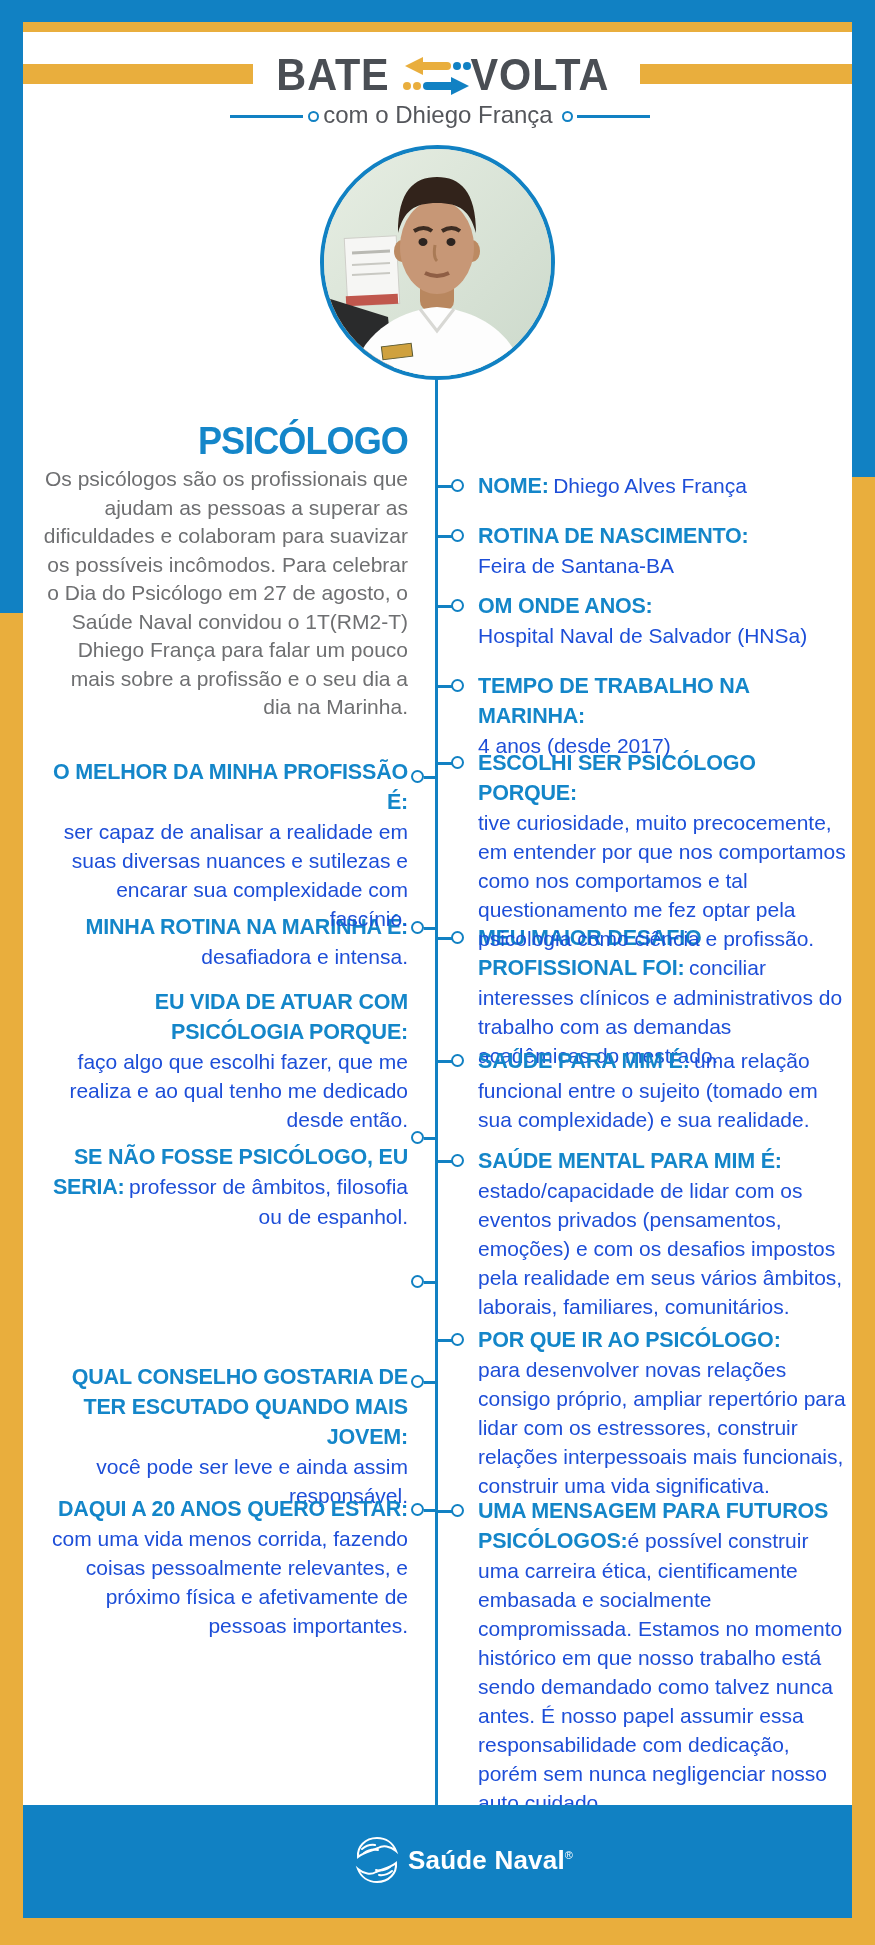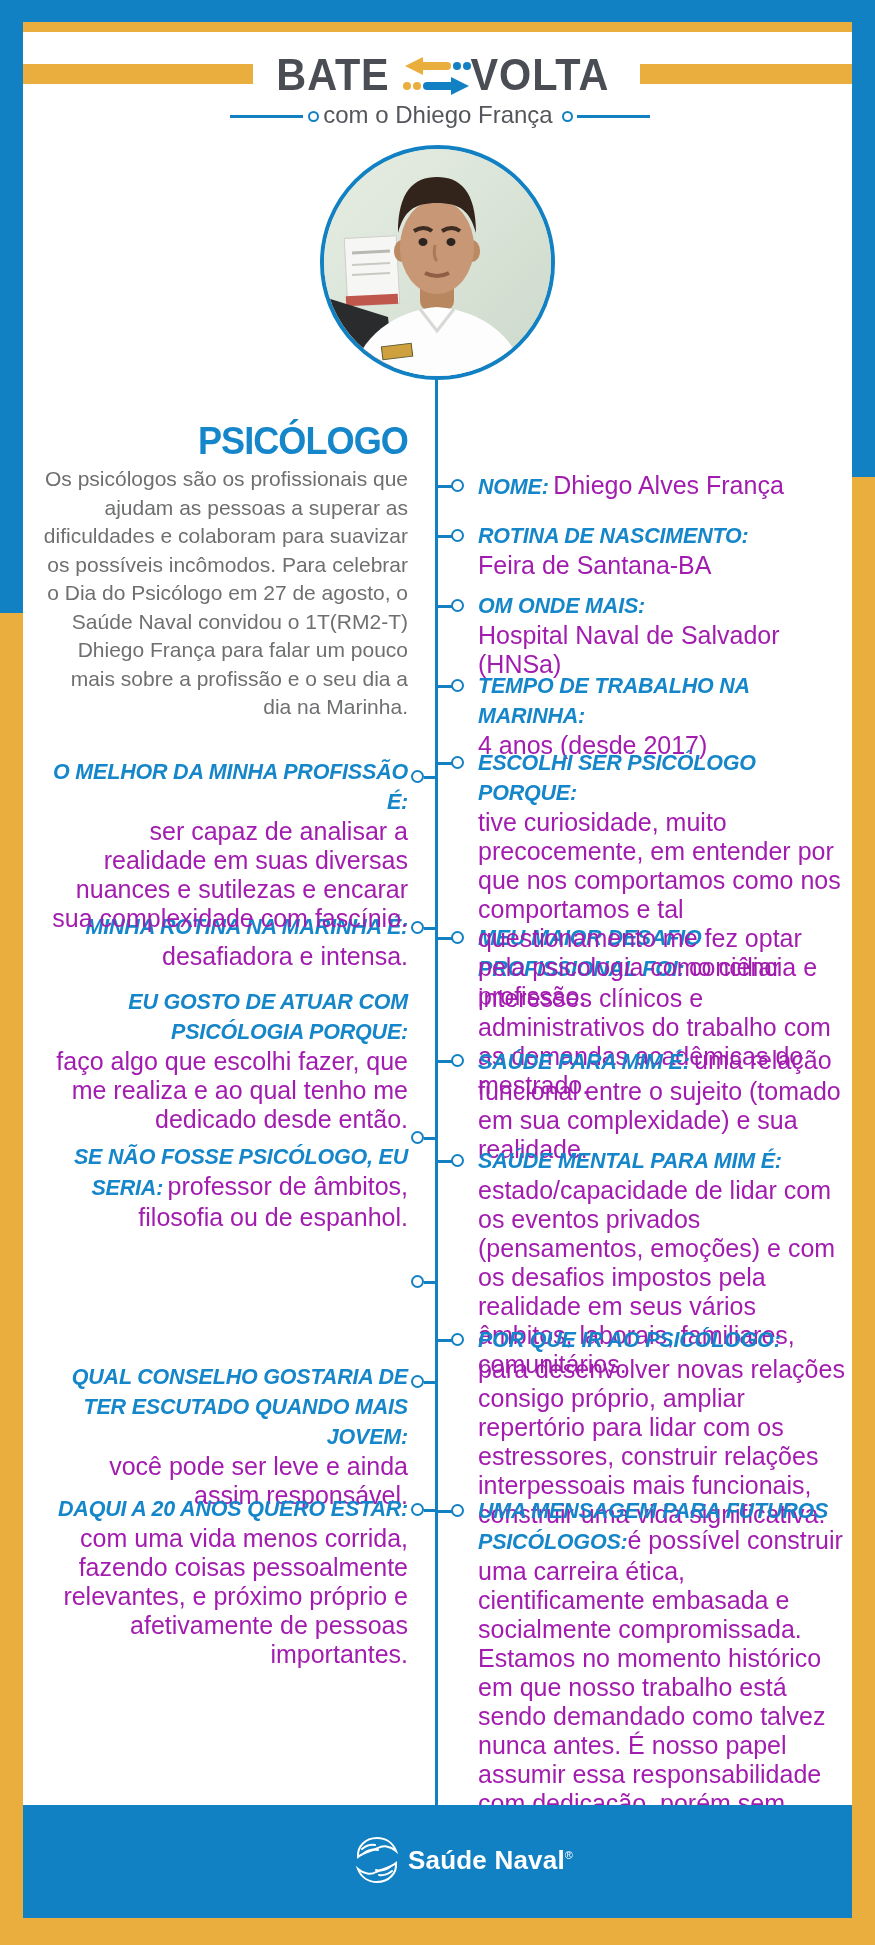--- a/index.html
+++ b/index.html
@@ -53,22 +53,22 @@
   .marker.l .tick{right:0;width:13px;}
   .marker.l .dot{left:0;}
   
   #section-title{
     position:absolute;left:42px;width:366px;top:420px;text-align:right;
     font-size:38px;font-weight:700;color:#1486c9;letter-spacing:-1px;
     transform:scaleX(.95);transform-origin:right center;
   }
   .litem{position:absolute;left:42px;width:366px;text-align:right;}
   .ritem{position:absolute;left:478px;width:368px;text-align:left;}
-  .qlabel{font-size:21.5px;font-weight:700;color:#1486c9;line-height:30px;letter-spacing:-0.2px;font-style:italic;}
-  .qtext{font-size:25px;font-weight:400;color:#a21caf;line-height:29px;}
+  .qlabel{font-size:21.5px;font-weight:700;color:#1486c9;line-height:30px;letter-spacing:-0.2px;}
+  .qtext{font-size:21px;font-weight:400;color:#1d4ed8;line-height:29px;}
   .qblock .qlabel{display:block;}
   .intro{position:absolute;left:42px;width:366px;top:465px;text-align:right;
     font-size:21px;color:#6e6f71;line-height:28.5px;}
   
   #footer-band{position:absolute;left:23px;top:1805px;width:829px;height:113px;background:#1181c3;}
   #brand{position:absolute;left:408px;top:1845px;color:#ffffff;font-size:26px;font-weight:700;letter-spacing:.2px;}
   #brand sup{font-size:11px;font-weight:400;}
   #hands-logo{position:absolute;left:350px;top:1833px;}
 </style>
 </head>
@@ -209,46 +209,46 @@
 
   <div class="litem qblock" style="top:912px">
     <span class="qlabel">MINHA ROTINA NA MARINHA É:</span>
     <span class="qtext">desafiadora e intensa.</span>
   </div>
   <div class="litem qblock" style="top:757px">
     <span class="qlabel">O MELHOR DA MINHA PROFISSÃO É:</span>
     <span class="qtext">ser capaz de analisar a realidade em suas diversas nuances e sutilezas e encarar sua complexidade com fascínio.</span>
   </div>
   <div class="litem qblock" style="top:987px">
-    <span class="qlabel">EU GOSTO DE ATUAR COM PSICÓLOGIA PORQUE:</span>
+    <span class="qlabel">EU VIDA DE ATUAR COM PSICÓLOGIA PORQUE:</span>
     <span class="qtext">faço algo que escolhi fazer, que me realiza e ao qual tenho me dedicado desde então.</span>
   </div>
   <div class="litem" style="top:1142px">
     <span class="qlabel">SE NÃO FOSSE PSICÓLOGO, EU SERIA:</span> 
     <span class="qtext">professor de âmbitos, filosofia ou de espanhol.</span>
   </div>
   <div class="litem qblock" style="top:1362px">
     <span class="qlabel">QUAL CONSELHO GOSTARIA DE TER ESCUTADO QUANDO MAIS JOVEM:</span>
     <span class="qtext">você pode ser leve e ainda assim responsável.</span>
   </div>
   <div class="litem qblock" style="top:1494px">
     <span class="qlabel">DAQUI A 20 ANOS QUERO ESTAR:</span>
-    <span class="qtext">com uma vida menos corrida, fazendo coisas pessoalmente relevantes, e próximo próprio e afetivamente de pessoas importantes.</span>
+    <span class="qtext">com uma vida menos corrida, fazendo coisas pessoalmente relevantes, e próximo física e afetivamente de pessoas importantes.</span>
   </div>
 
   <div class="ritem" style="top:471px">
     <span class="qlabel">NOME:</span> 
     <span class="qtext">Dhiego Alves França</span>
   </div>
   <div class="ritem qblock" style="top:521px">
     <span class="qlabel">ROTINA DE NASCIMENTO:</span>
     <span class="qtext">Feira de Santana-BA</span>
   </div>
   <div class="ritem qblock" style="top:591px">
-    <span class="qlabel">OM ONDE MAIS:</span>
+    <span class="qlabel">OM ONDE ANOS:</span>
     <span class="qtext">Hospital Naval de Salvador (HNSa)</span>
   </div>
   <div class="ritem qblock" style="top:671px">
     <span class="qlabel">TEMPO DE TRABALHO NA MARINHA:</span>
     <span class="qtext">4 anos (desde 2017)</span>
   </div>
   <div class="ritem" style="top:923px">
     <span class="qlabel">MEU MAIOR DESAFIO PROFISSIONAL FOI:</span> 
     <span class="qtext">conciliar interesses clínicos e administrativos do trabalho com as demandas acadêmicas do mestrado.</span>
   </div>

